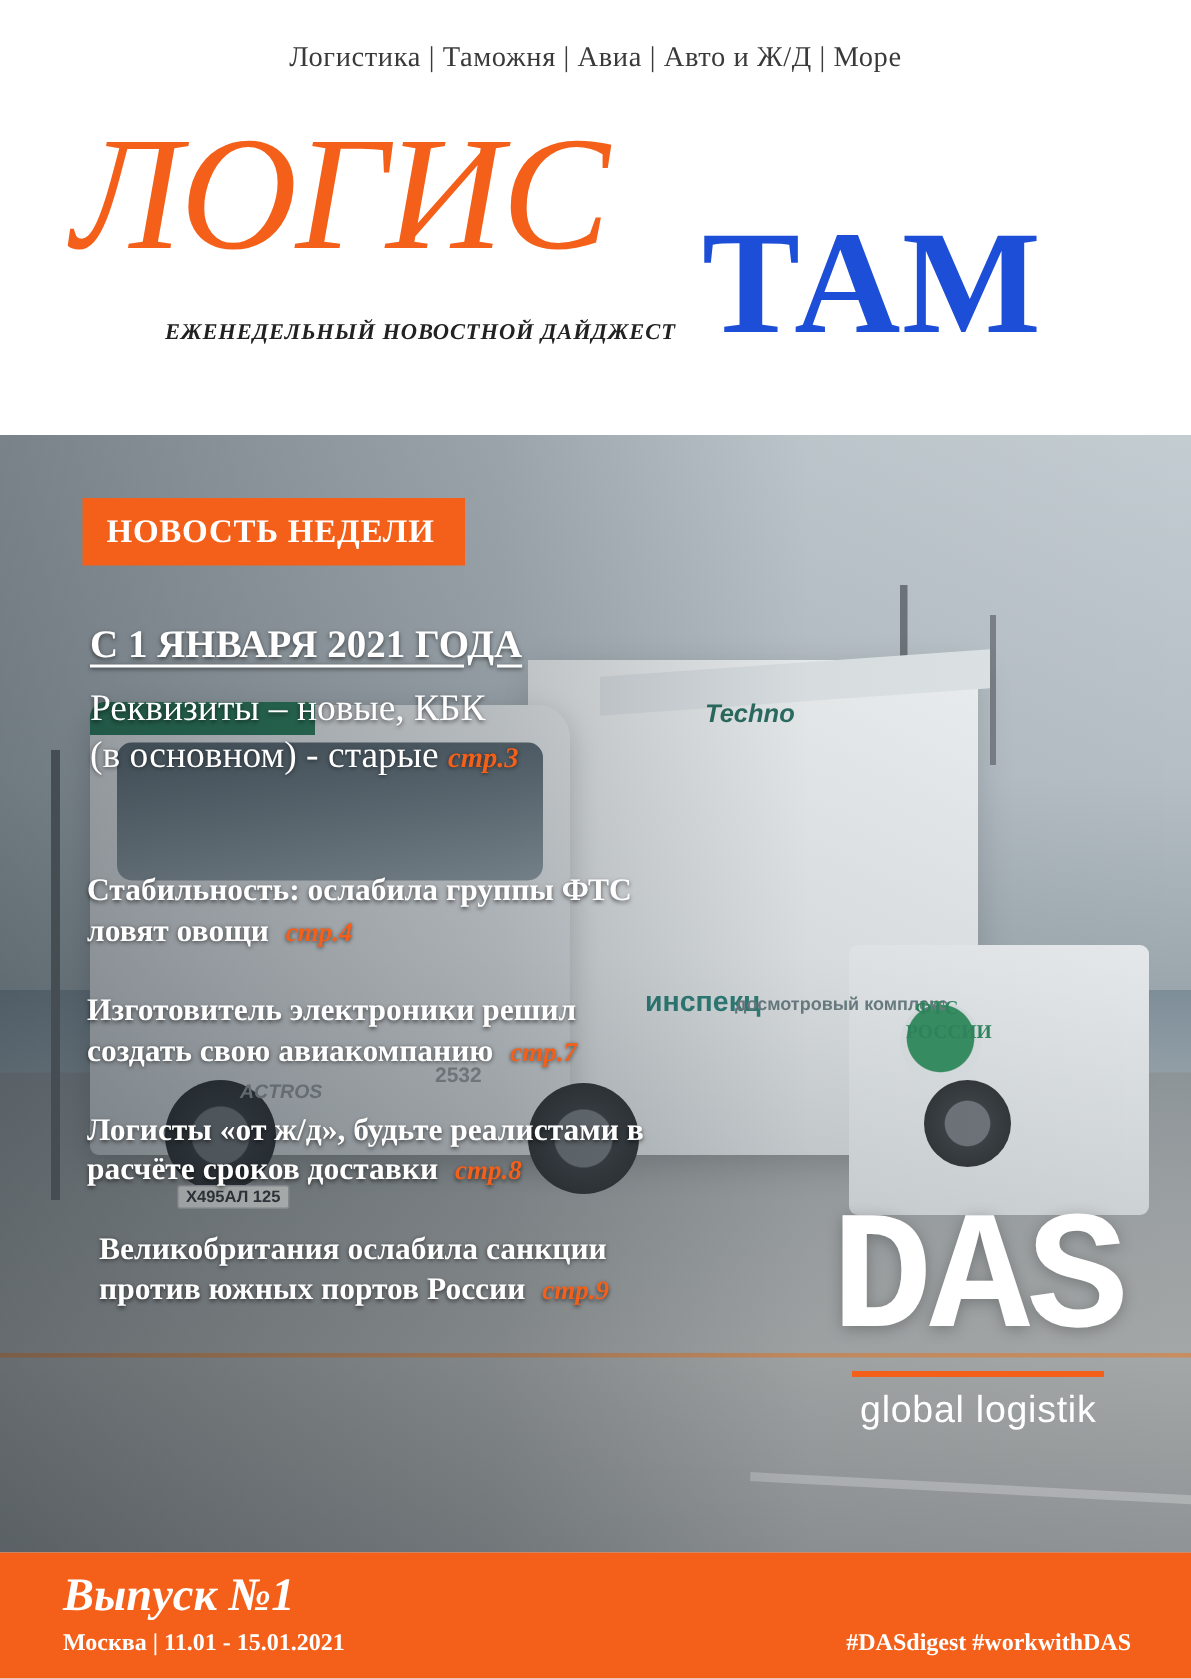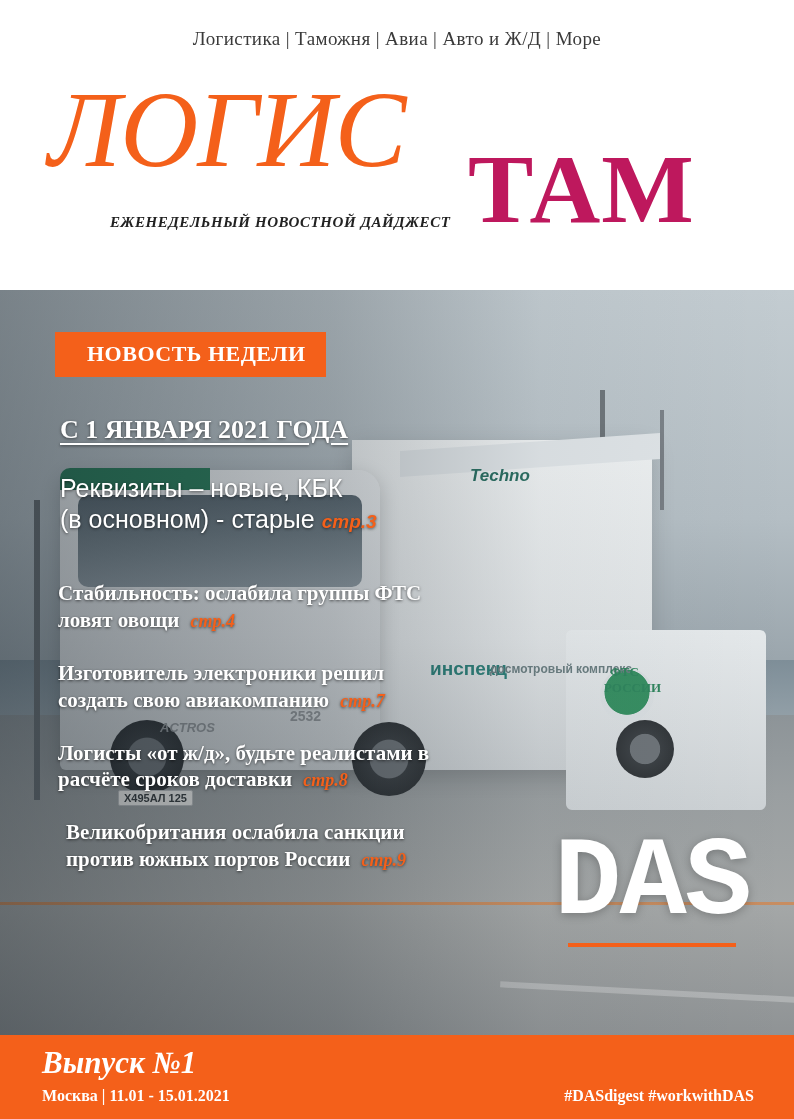--- a/index.html
+++ b/index.html
@@ -62,21 +62,21 @@
     letter-spacing: -1px;
   }
   .logo-tam {
     position: absolute;
     left: 468px;
     top: 120px;
     font-family: "Liberation Serif", serif;
     font-weight: bold;
     font-size: 98px;
     line-height: 1;
-    color: #be185d;
+    color: #1d4ed8;
     transform: translateY(-50px);
     letter-spacing: 1px;
   }
   .subtitle {
     position: absolute;
     left: 110px;
     top: 214px;
     font-family: "Liberation Serif", serif;
     font-style: italic;
     font-weight: bold;
@@ -208,42 +208,42 @@
   .news-badge {
     position: absolute;
     left: 55px;
     top: 42px;
     background: #f4601a;
     color: #ffffff;
     font-family: "Liberation Serif", serif;
     font-weight: bold;
     font-size: 22px;
     letter-spacing: 0.5px;
-    padding: 9px 20px 10px 32px;
+    padding: 9px 20px 10px 16px;
   }
 
   
   .headline {
     position: absolute;
     left: 60px;
     top: 125px;
     width: 440px;
     color: #ffffff;
   }
   .headline .h-date {
     font-family: "Liberation Serif", serif;
     font-weight: bold;
     font-size: 26px;
     text-decoration: underline;
     text-underline-offset: 5px;
-    margin-bottom: 28px;
+    margin-bottom: 12px;
     text-shadow: 0 1px 3px rgba(0,0,0,0.55);
   }
   .headline .h-l1, .headline .h-l2 {
-    font-family: Liberation Sans, sans-serif;
+    font-family: Liberation Serif, serif;
     font-size: 25px;
     line-height: 1.25;
     text-shadow: 0 1px 3px rgba(0,0,0,0.55);
   }
   .pg {
     color: #f4601a;
     font-style: italic;
     font-weight: bold;
     font-size: 19px;
     white-space: nowrap;
@@ -406,20 +406,21 @@
       </div>
       <div class="teaser indented">
         <span>Великобритания ослабила санкции против южных портов России</span>
         <span class="pg">стр.9</span>
       </div>
     </div>
 
     <div class="das-logo">
       <div class="das-word">DAS</div>
       <div class="das-rule"></div>
+      <div class="das-sub">global logistik</div>
     </div>
   </div>
 
   <div class="footer">
     <div class="issue">Выпуск №1</div>
     <div class="issue-city">Москва | 11.01 - 15.01.2021</div>
     <div class="tags">
       <span class="tag">#DASdigest</span>
       <span class="tag">#workwithDAS</span>
     </div>

